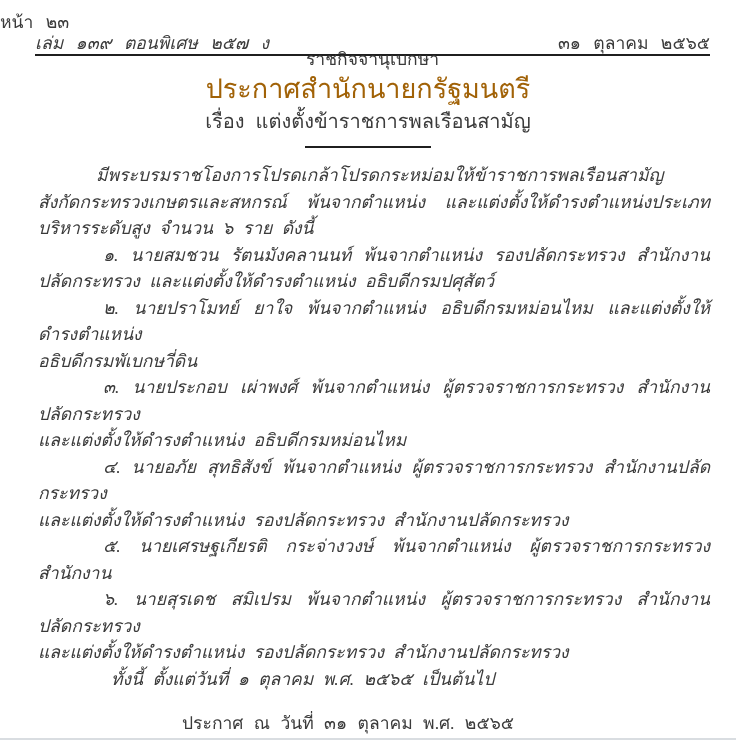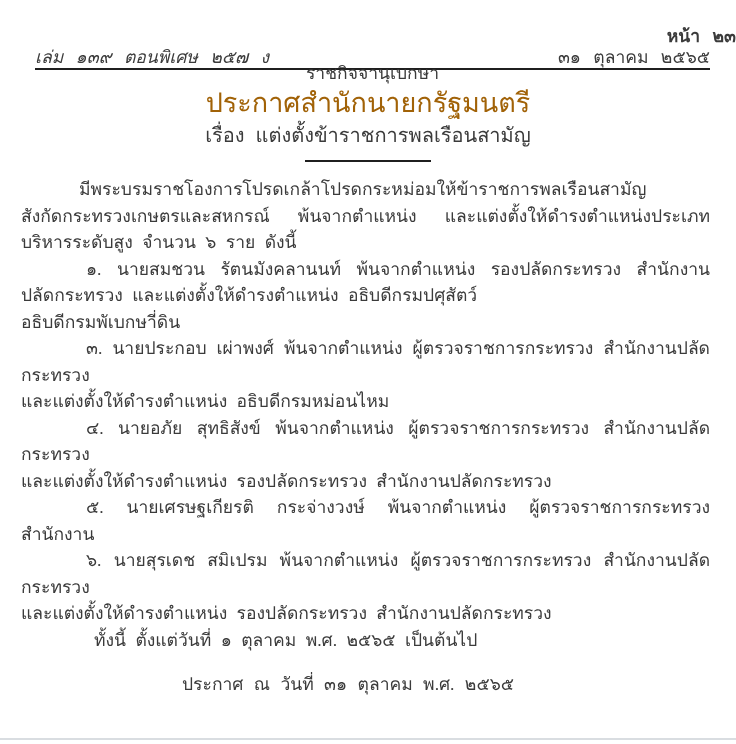--- a/index.html
+++ b/index.html
@@ -7,26 +7,25 @@
     position: relative;
     width: 736px;
     height: 744px;
     margin: 0;
     background: #ffffff;
     overflow: hidden;
     font-family: "Liberation Serif", serif;
     color: #3b3b3b;
   }
   .pageno {
-    padding-top: 24px;
-    text-align: right;
+    padding-top: 10px;
+    text-align: left;
     font-size: 17.5px;
     line-height: 24px;
     word-spacing: 8px;
-    font-weight: bold;
   }
   .masthead {
     position: relative;
     margin: 0 26px 0 35px;
     height: 19px;
     font-size: 17.5px;
     line-height: 19px;
   }
   .masthead .left   { position: absolute; left: 0; top: 0; word-spacing: 8px; font-style: italic; }
   .masthead .center { position: absolute; left: 0; right: 0; top: 16px; text-align: center; }
@@ -51,21 +50,22 @@
     word-spacing: 6px;
   }
   .title-rule {
     width: 126px;
     margin: 10px auto 0 auto;
     border: none;
     border-top: 2.5px solid #1f1f1f;
     height: 0;
   }
   .body {
-    margin: 14px 26px 0 21px;
+    margin: 14px 26px 0 38px;
+    font-style: italic;
   }
   .line {
     font-size: 17.5px;
     line-height: 26.5px;
     word-spacing: 5px;
     white-space: normal;
   }
   .ind1 { text-indent: 58px; }
   .ind2 { text-indent: 65px; }
   .ind3 { text-indent: 73px; }
@@ -107,20 +107,21 @@
   <hr class="title-rule">
 
   <div class="body">
     <div class="line ind1">มีพระบรมราชโองการโปรดเกล้าโปรดกระหม่อมให้ข้าราชการพลเรือนสามัญ</div>
     <div class="line just">สังกัดกระทรวงเกษตรและสหกรณ์ พ้นจากตำแหน่ง และแต่งตั้งให้ดำรงตำแหน่งประเภท</div>
     <div class="line">บริหารระดับสูง จำนวน ๖ ราย ดังนี้</div>
 
     <div class="line ind2 just">๑. นายสมชวน รัตนมังคลานนท์ พ้นจากตำแหน่ง รองปลัดกระทรวง สำนักงาน</div>
     <div class="line">ปลัดกระทรวง และแต่งตั้งให้ดำรงตำแหน่ง อธิบดีกรมปศุสัตว์</div>
 
+    <div class="line ind2 just">๒. นายปราโมทย์ ยาใจ พ้นจากตำแหน่ง อธิบดีกรมหม่อนไหม และแต่งตั้งให้ดำรงตำแหน่ง</div>
     <div class="line">อธิบดีกรมพัเบกษาี่ดิน</div>
 
     <div class="line ind2 just">๓. นายประกอบ เผ่าพงศ์ พ้นจากตำแหน่ง ผู้ตรวจราชการกระทรวง สำนักงานปลัดกระทรวง</div>
     <div class="line">และแต่งตั้งให้ดำรงตำแหน่ง อธิบดีกรมหม่อนไหม</div>
 
     <div class="line ind2 just">๔. นายอภัย สุทธิสังข์ พ้นจากตำแหน่ง ผู้ตรวจราชการกระทรวง สำนักงานปลัดกระทรวง</div>
     <div class="line">และแต่งตั้งให้ดำรงตำแหน่ง รองปลัดกระทรวง สำนักงานปลัดกระทรวง</div>
 
     <div class="line ind2 just">๕. นายเศรษฐเกียรติ กระจ่างวงษ์ พ้นจากตำแหน่ง ผู้ตรวจราชการกระทรวง สำนักงาน</div>
 

